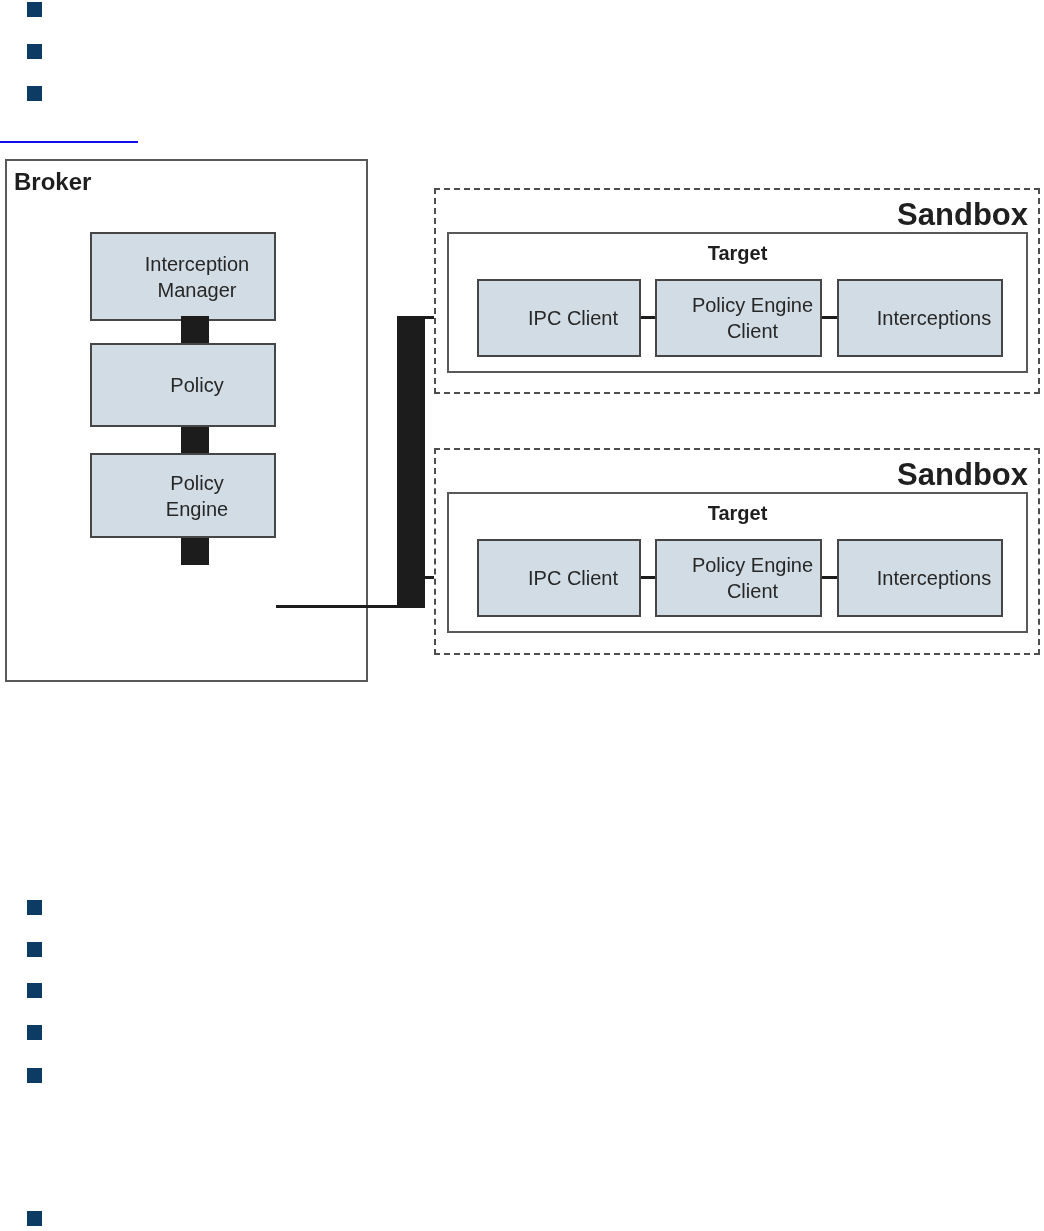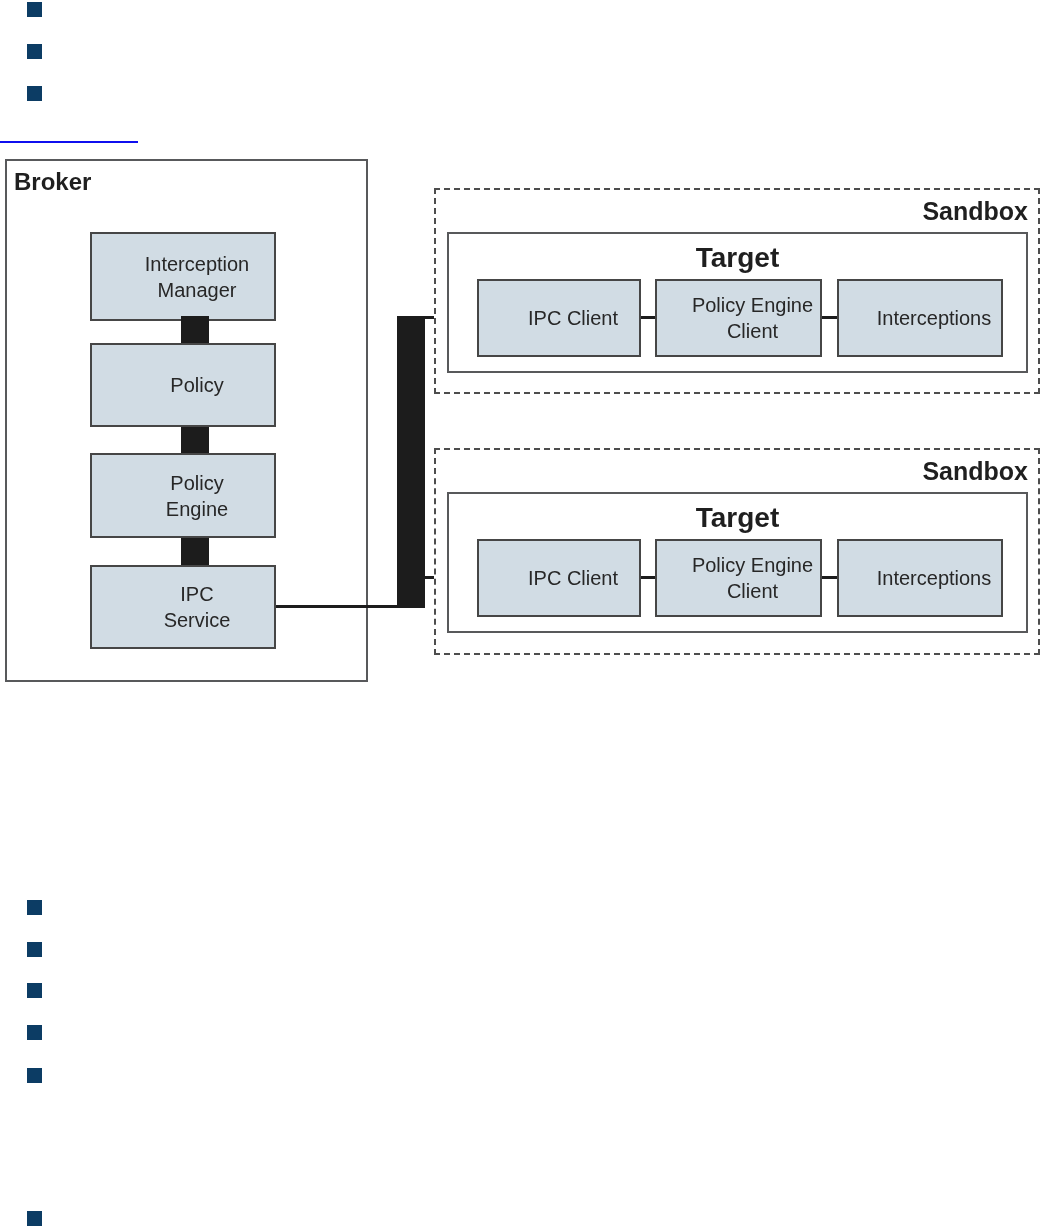--- a/index.html
+++ b/index.html
@@ -48,25 +48,25 @@
     font-size:20px;line-height:26px;color:var(--text);
     white-space:pre-line;
   }
   .conn{background:var(--connector);}
   .broker-title{
     position:absolute;left:7px;top:7px;
     font-size:24px;font-weight:bold;color:#1f1f1f;
   }
   .sandbox-label{
     position:absolute;right:10px;top:8px;
-    font-size:25px;font-weight:bold;color:#1f1f1f;line-height:1.1;margin-left:16px;
+    font-size:31px;font-weight:bold;color:#1f1f1f;line-height:1.1;margin-left:16px;
   }
   .target-label{
     position:absolute;left:0;top:8px;width:100%;
-    text-align:center;font-size:28px;font-weight:bold;color:#1f1f1f;
+    text-align:center;font-size:20px;font-weight:bold;color:#1f1f1f;
   }
 </style>
 </head>
 <body>
 
 <div id="page">
 
   <div class="bullet" style="top:2px"></div>
   <div class="bullet" style="top:44px"></div>
   <div class="bullet" style="top:86px"></div>
@@ -86,24 +86,20 @@
       <span class="node-label">Policy</span>
     </div>
     <div class="abs conn" style="left:174px;top:266px;width:3px;height:26px;"></div>
 
     <div class="abs node" style="left:83px;top:292px;width:186px;height:85px;">
       <span class="node-label">Policy
 Engine</span>
     </div>
     <div class="abs conn" style="left:174px;top:377px;width:3px;height:27px;"></div>
 
-    <div class="abs node" style="left:83px;top:404px;width:186px;height:84px;">
-      <span class="node-label">IPC
-Service</span>
-    </div>
   </div>
 
   <div class="abs conn" style="left:276px;top:605px;width:124px;height:3px;"></div>
   <div class="abs conn" style="left:397px;top:316px;width:3px;height:292px;"></div>
   <div class="abs conn" style="left:397px;top:316px;width:80px;height:3px;"></div>
   <div class="abs conn" style="left:397px;top:576px;width:80px;height:3px;"></div>
 
   <div class="abs dashed-frame" style="left:434px;top:188px;width:606px;height:206px;">
     <div class="sandbox-label">Sandbox</div>
 

